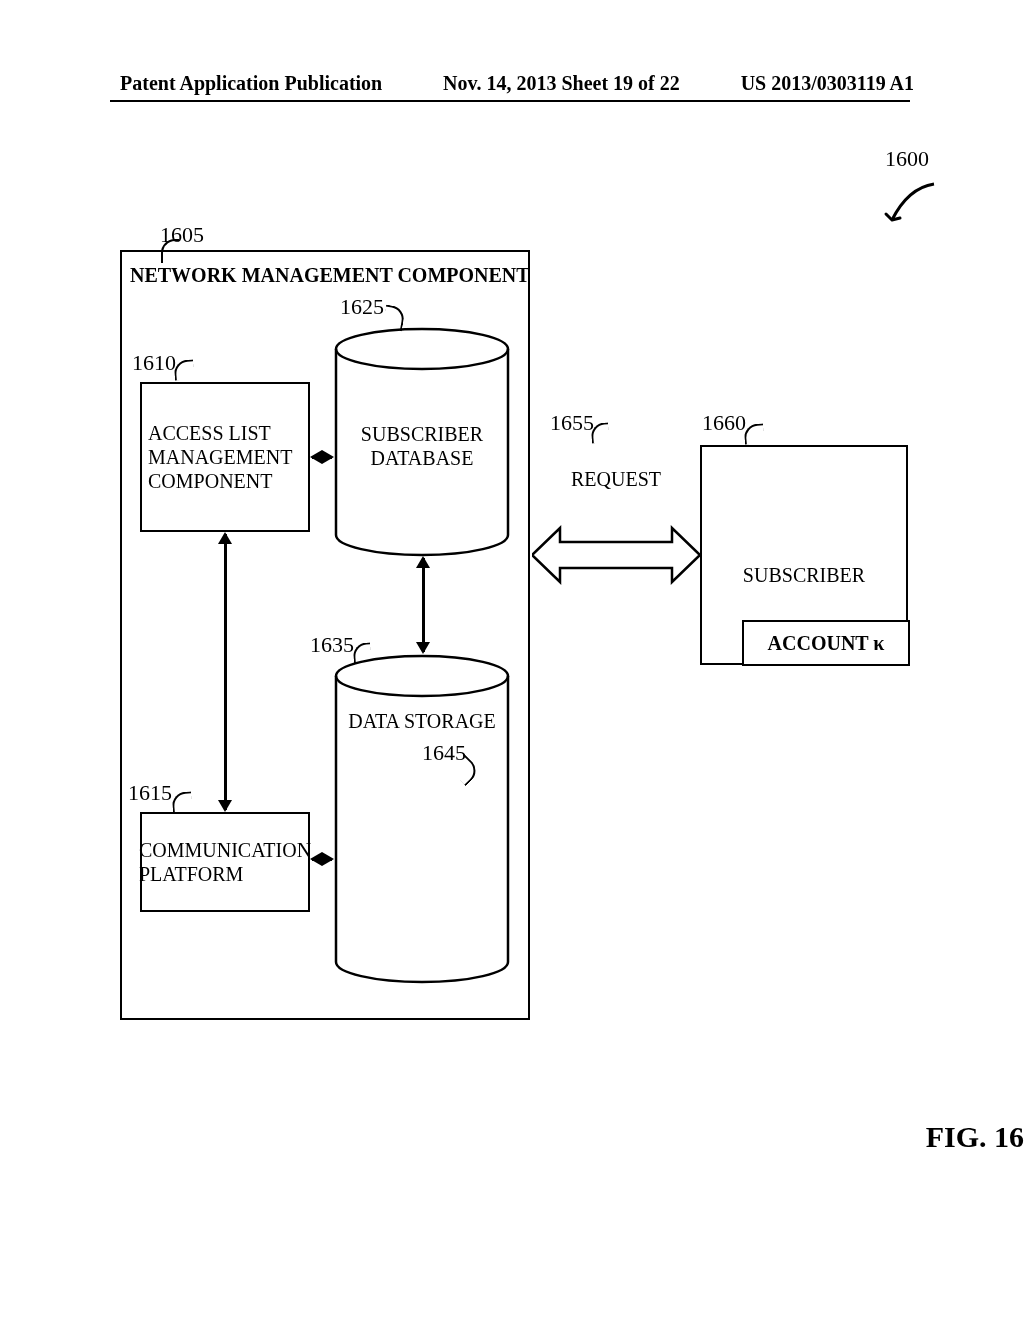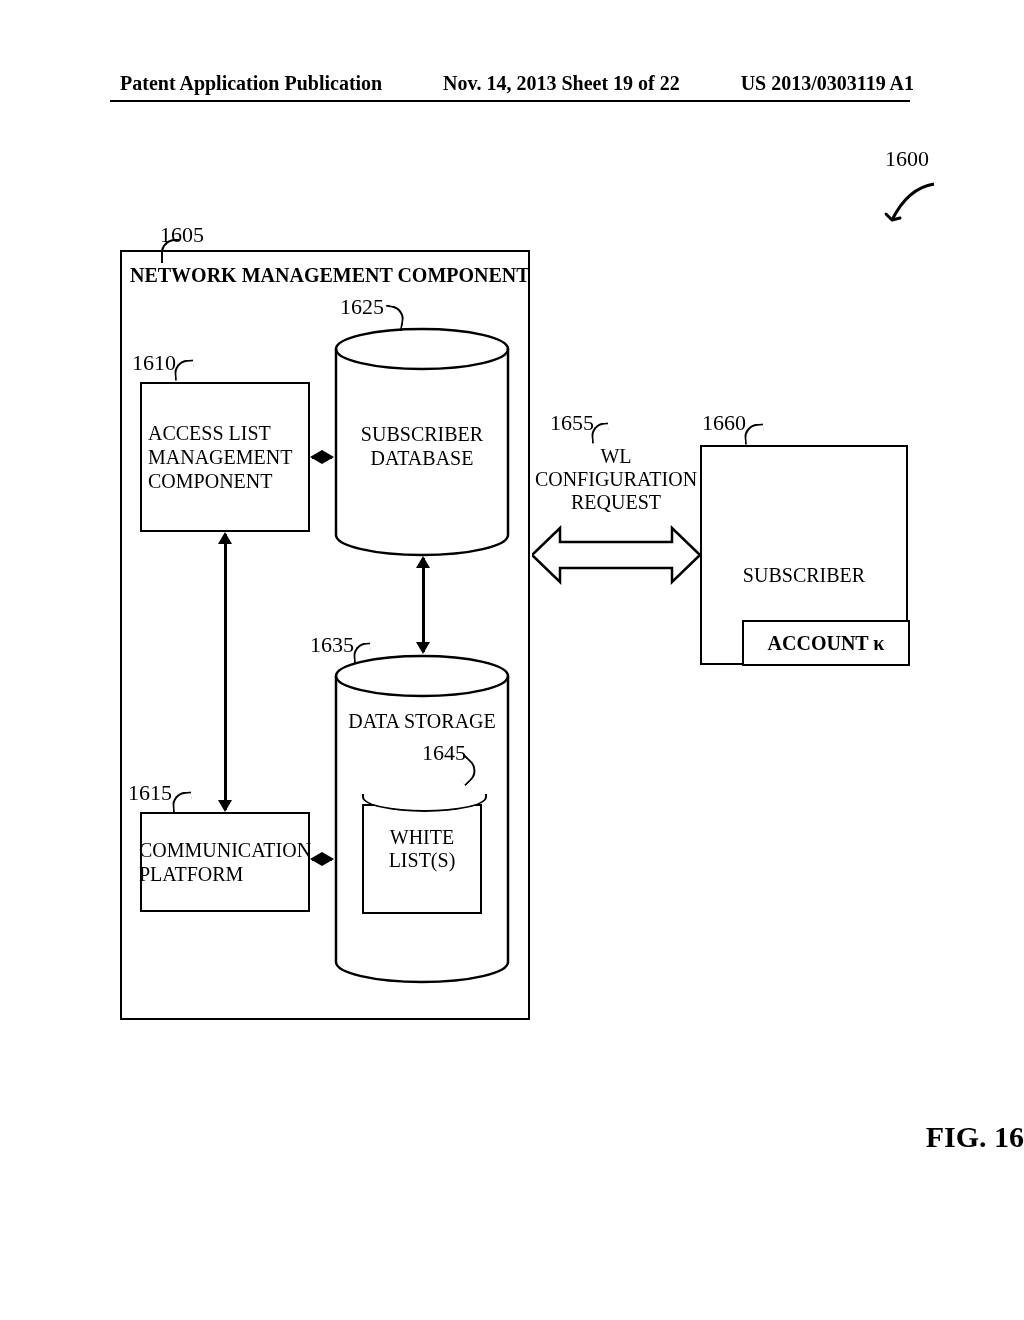--- a/index.html
+++ b/index.html
@@ -305,45 +305,41 @@
 
       <div class="cyl" style="left:210px; top:402px; width:180px; height:330px;">
         <svg width="180" height="330" viewBox="0 0 180 330">
           <ellipse cx="90" cy="22" rx="86" ry="20" fill="#fff" stroke="#000" stroke-width="2.5"></ellipse>
           <path d="M4 22 V308" stroke="#000" stroke-width="2.5" fill="none"></path>
           <path d="M176 22 V308" stroke="#000" stroke-width="2.5" fill="none"></path>
           <path d="M4 308 A86 20 0 0 0 176 308" stroke="#000" stroke-width="2.5" fill="none"></path>
         </svg>
         <div class="cyl-label" style="top:55px;">DATA STORAGE</div>
 
-        <div class="sheet" style="left:30px; top:150px; width:120px; height:110px;">
-          <div class="curl"></div>
-          <span>WHITE LIST(S)</span>
-        </div>
       </div>
       <div class="label-ref" style="left:188px; top:380px;">1635</div>
       <div class="hook" style="left:230px; top:392px; width:18px; height:16px; transform:rotate(85deg);"></div>
 
       <div class="label-ref" style="left:300px; top:488px;">1645</div>
       <div class="hook flip" style="left:332px; top:506px; width:20px; height:22px; transform:rotate(-45deg);"></div>
 
       <div class="dv-arrow" style="left:102px; top:282px; height:276px;"></div>
 
       <div class="dv-arrow" style="left:300px; top:306px; height:94px;"></div>
 
       <div class="dh-arrow" style="left:190px; top:204px; width:20px;"></div>
 
       <div class="dh-arrow" style="left:190px; top:606px; width:20px;"></div>
     </div>
 
     <svg class="big-arrow" viewBox="0 0 168 70">
       <path d="M0 35 L28 8 L28 22 L140 22 L140 8 L168 35 L140 62 L140 48 L28 48 L28 62 Z" fill="#fff" stroke="#000" stroke-width="2.5" stroke-linejoin="miter"></path>
     </svg>
     <div class="big-arrow-label">
-      <span>WL CONFIGURATION</span><br>
+      <br>
       <span>REQUEST</span>
     </div>
     <div class="label-ref" style="left:430px; top:190px;">1655</div>
     <div class="hook" style="left:470px; top:204px; width:18px; height:16px; transform:rotate(85deg);"></div>
 
     <div class="tbox subscriber-box">
       <span>SUBSCRIBER</span>
       <div class="account-box">
         <span>ACCOUNT κ</span>
       </div>

